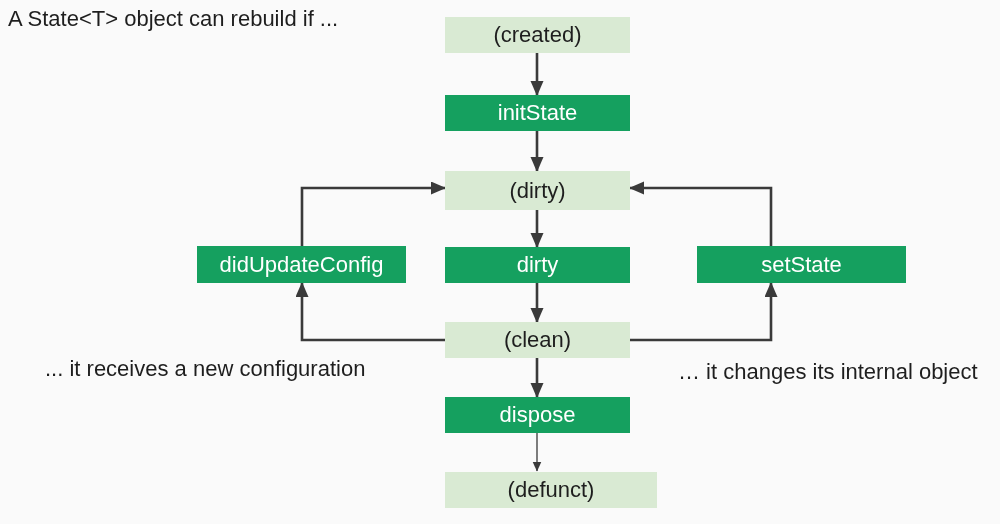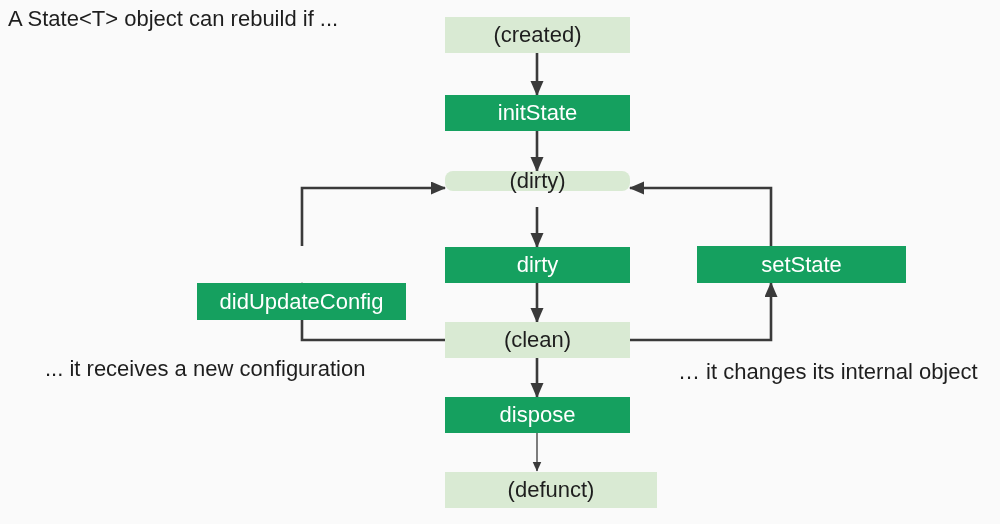--- a/index.html
+++ b/index.html
@@ -42,26 +42,26 @@
     align-items: center;
     justify-content: center;
     font-size: 22px;
     white-space: nowrap;
   }
   .box.state  { background: var(--light-green); color: var(--text-dark); }
   .box.method { background: var(--dark-green);  color: var(--text-light); }
 
   .n-created   { left: 445px; top: 17px;  width: 185px; height: 36px; }
   .n-initState { left: 445px; top: 95px;  width: 185px; height: 36px; }
-  .n-dirty     { left: 445px; top: 171px; width: 185px; height: 20px; border-radius: 8px; }
+  .n-dirty     { left: 445px; top: 171px; width: 185px; height: 39px; }
   .n-build     { left: 445px; top: 247px; width: 185px; height: 36px; }
   .n-clean     { left: 445px; top: 322px; width: 185px; height: 36px; }
   .n-dispose   { left: 445px; top: 397px; width: 185px; height: 36px; }
   .n-defunct   { left: 445px; top: 472px; width: 212px; height: 36px; text-align: center; }
-  .n-didUpdateConfig { left: 197px; top: 246px; width: 209px; height: 37px; margin-top: 37px; }
+  .n-didUpdateConfig { left: 197px; top: 246px; width: 209px; height: 37px; }
   .n-setState        { left: 697px; top: 246px; width: 209px; height: 37px; }
 
   svg.arrows {
     position: absolute;
     left: 0; top: 0;
     width: 1000px; height: 524px;
     pointer-events: none;
   }
   svg.arrows path.flow {
     stroke: var(--arrow-color);

